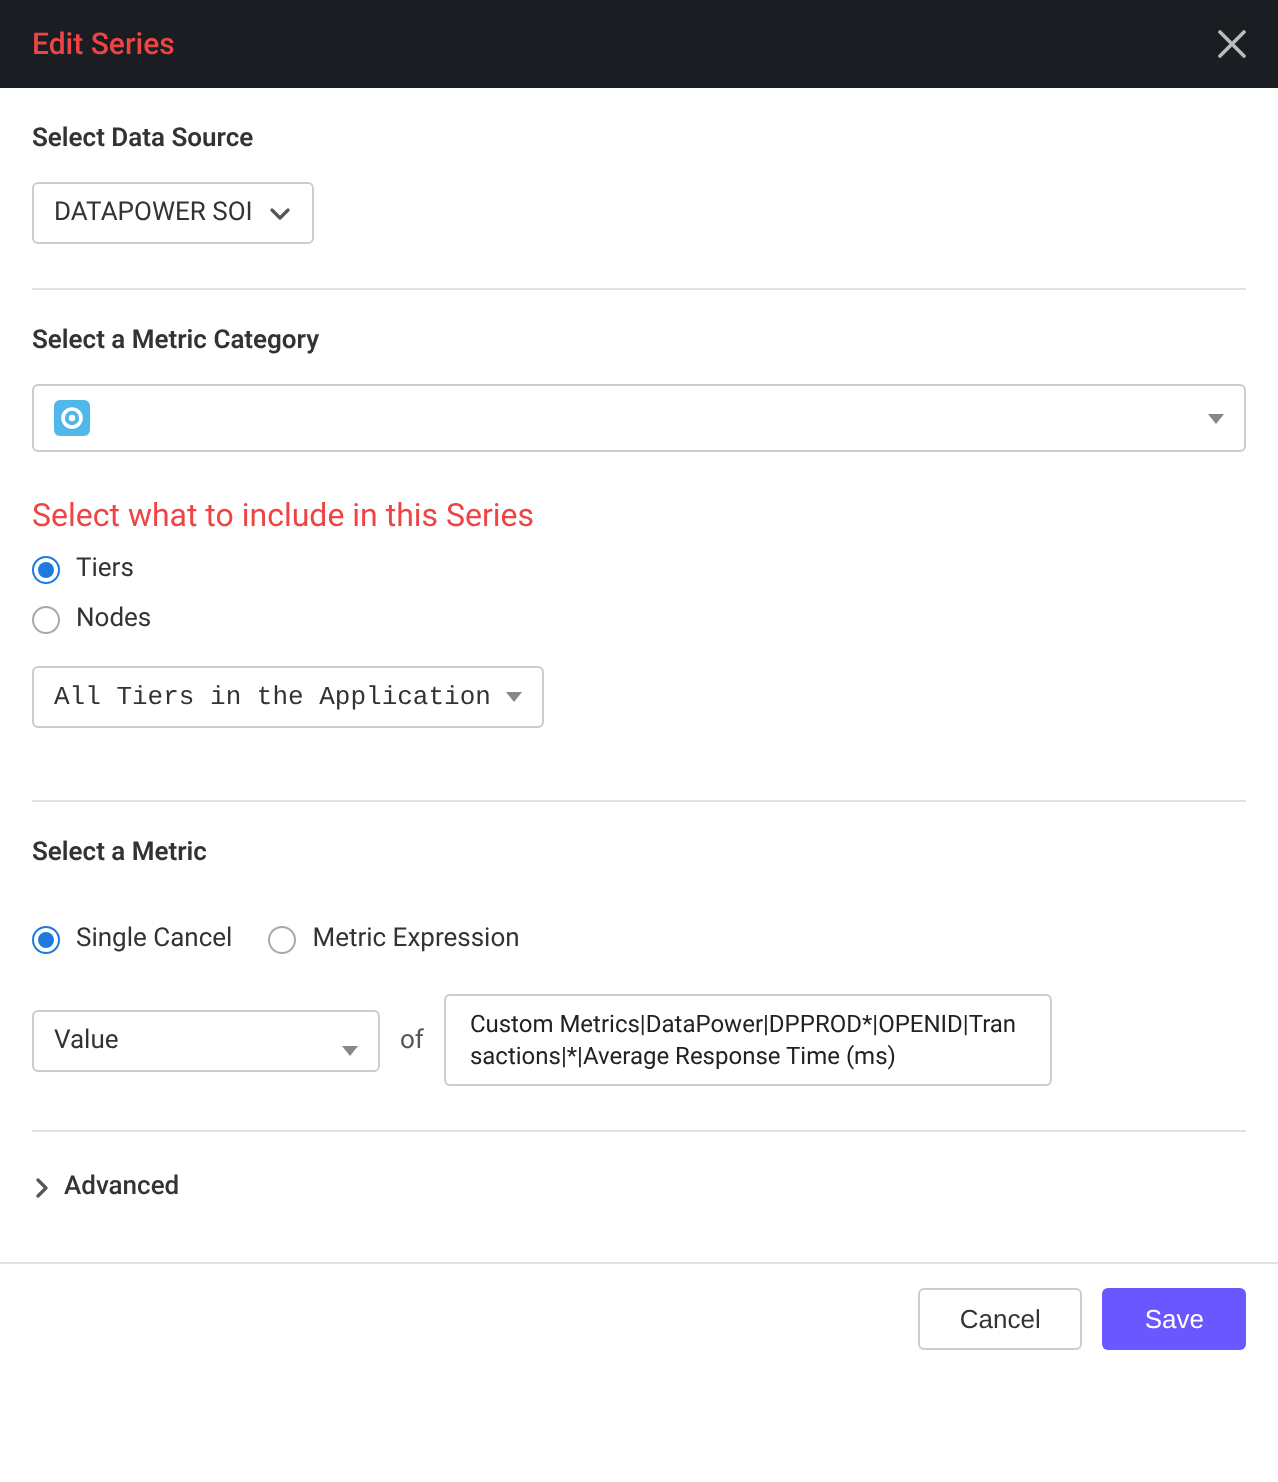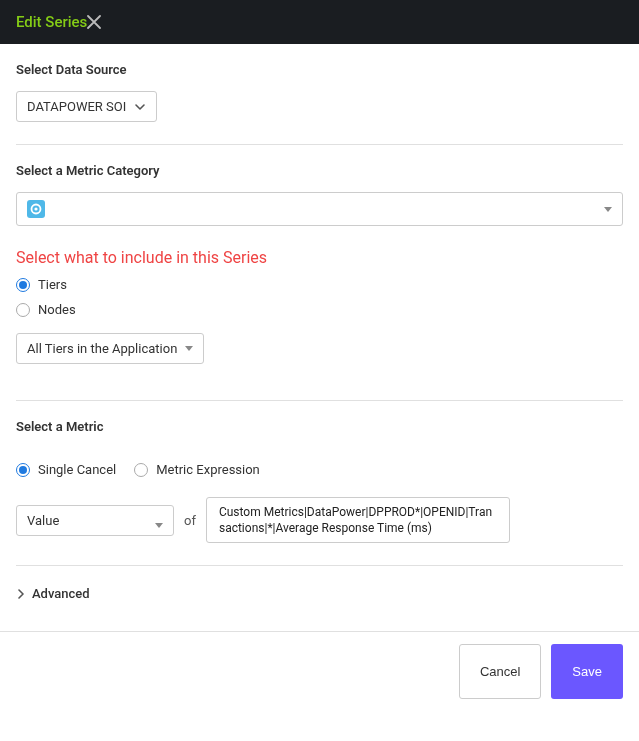--- a/index.html
+++ b/index.html
@@ -5,23 +5,24 @@
 * { box-sizing: border-box; margin: 0; padding: 0; }
 body {
   font-family: -apple-system, BlinkMacSystemFont, "Segoe UI", Roboto, Helvetica, Arial, sans-serif;
   font-size: 13px;
   color: #333;
   background: #fff;
   width: 639px;
 }
 .header {
   background: #1a1d21;
-  color: #84cc16;
+  color: #ef4444;
   display: flex;
   align-items: center;
+  justify-content: space-between;
   padding: 10px 16px;
   height: 44px;
 }
 .header-title {
   font-size: 15px;
   font-weight: 500;
 }
 .close-btn {
   color: #ccc;
   cursor: pointer;
@@ -69,44 +70,44 @@
 .radio-group { display: flex; flex-direction: column; gap: 10px; margin-bottom: 16px; }
 .radio-group.horizontal { flex-direction: row; gap: 18px; }
 .radio-opt {
   display: flex; align-items: center; gap: 8px; cursor: pointer; font-size: 13px;
 }
 .radio {
   width: 14px; height: 14px; border-radius: 50%; border: 1px solid #aaa; display: inline-flex; align-items: center; justify-content: center; flex-shrink:0;
 }
 .radio.checked { border-color: #1f7ae0; }
 .radio.checked::after { content:""; width: 8px; height: 8px; border-radius:50%; background:#1f7ae0; }
-.tiers-scope { display:inline-flex; margin-bottom: 14px; }
+.tiers-scope { display:inline-flex; margin-bottom: 14px; font-family: Liberation Mono, monospace; }
 .metric-row { display: flex; align-items: center; gap: 10px; margin-top: 20px; }
 .value-select {
   display:flex; align-items:flex-end; justify-content:space-between;
   border:1px solid #ccc; border-radius:3px; padding:7px 10px;
-  width:158px; background:#fff; cursor:pointer; font-size:13px;
+  width:174px; background:#fff; cursor:pointer; font-size:13px;
 }
 .of-label { font-size:13px; color:#555; }
 .metric-display {
   border:1px solid #ccc; border-radius:3px; padding:6px 12px;
   width:304px; font-size:12px; line-height:1.35; color:#222;
   background:#fff; word-break:break-all;
 }
 .advanced-row {
   display:flex; align-items:center; gap:6px; cursor:pointer;
   font-size:13px; color:#333; font-weight:500; margin-top:20px; margin-bottom: 30px;
 }
 .chevron-right { width:10px; height:10px; }
 .footer {
   display:flex; justify-content:flex-end; gap:10px;
   padding:12px 16px; border-top:1px solid #e0e0e0;
 }
 .btn {
-  padding:19px 20px; border-radius:3px; font-size:13px; cursor:pointer; border:1px solid transparent;
+  padding:7px 20px; border-radius:3px; font-size:13px; cursor:pointer; border:1px solid transparent;
 }
 .btn-cancel { background:#fff; border-color:#ccc; color:#333; }
 .btn-save { background:#6b57ff; color:#fff; }
 .spacer-sm { height: 8px; }
 </style>
 </head>
 <body>
 
 <div class="header">
   <span class="header-title">Edit Series</span>

